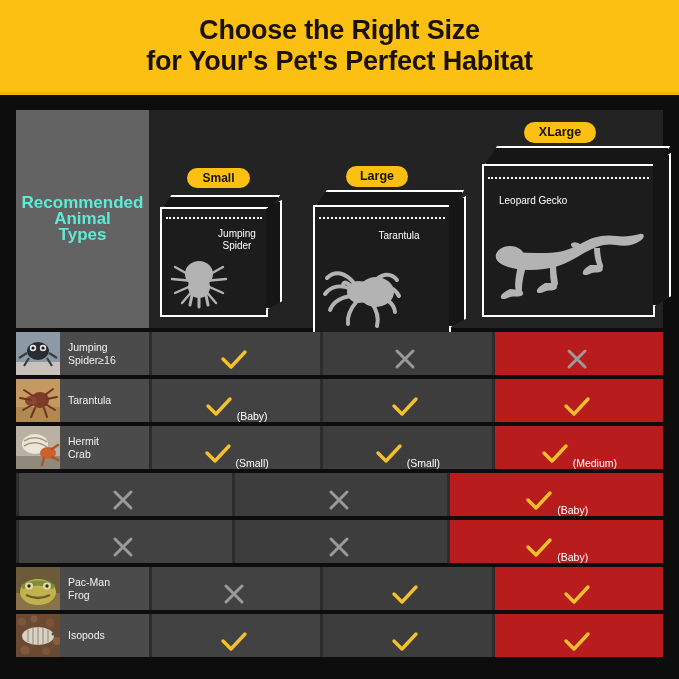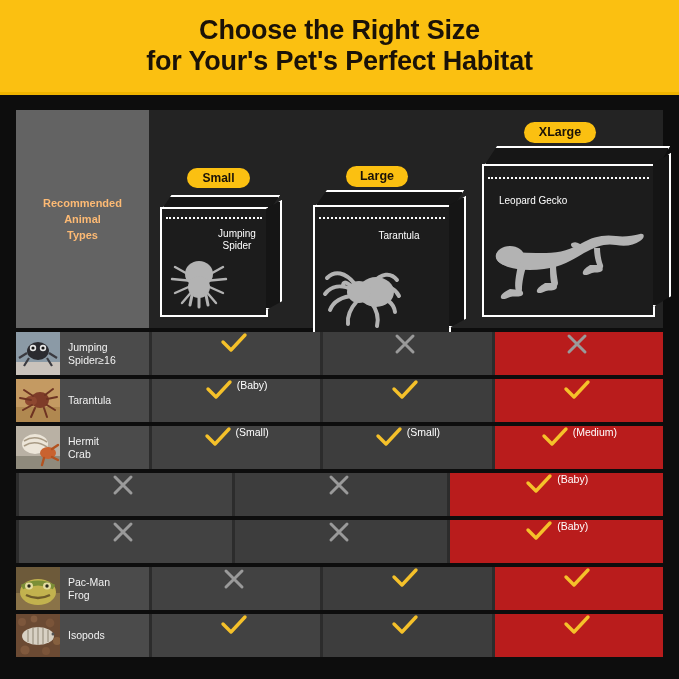--- a/index.html
+++ b/index.html
@@ -41,23 +41,23 @@
   .head-band {
     position: relative; width: 647px; height: 218px;
     background: #232323;
   }
   .head-label-cell {
     position: absolute; left: 0; top: 0; width: 133px; height: 218px;
     background: #636363;
     display: flex; align-items: center; justify-content: center;
   }
   .head-label-text {
-    color: #fdba74;
+    color: #5eead4;
     font-weight: bold;
-    font-size: 11px;
+    font-size: 17px;
     line-height: 16px;
     text-align: center;
   }
 
   
   .tank-wrap { position: absolute; }
   .badge {
     position: absolute;
     background: #fbc011;
     color: #1a1208;
@@ -122,21 +122,21 @@
   .thumb svg { display: block; width: 44px; height: 43px; }
   .animal-name {
     color: #f2f2f2;
     font-size: 10.5px;
     line-height: 12.5px;
     padding-left: 8px;
     font-weight: normal;
   }
   .cell-mark {
     flex: 1;
-    display: flex; align-items: flex-start; justify-content: center;
+    display: flex; align-items: flex-end; justify-content: center;
     gap: 4px;
     border-left: 3px solid #2c2c2c;
     position: relative;
   }
   .cell-mark.c1 { background: #424242; }
   .cell-mark.c2 { background: #3d3d3d; }
   .cell-mark.c3 { background: #b91c1c; }
   .mark { display: inline-block; }
   .note {
     color: #ffffff;

